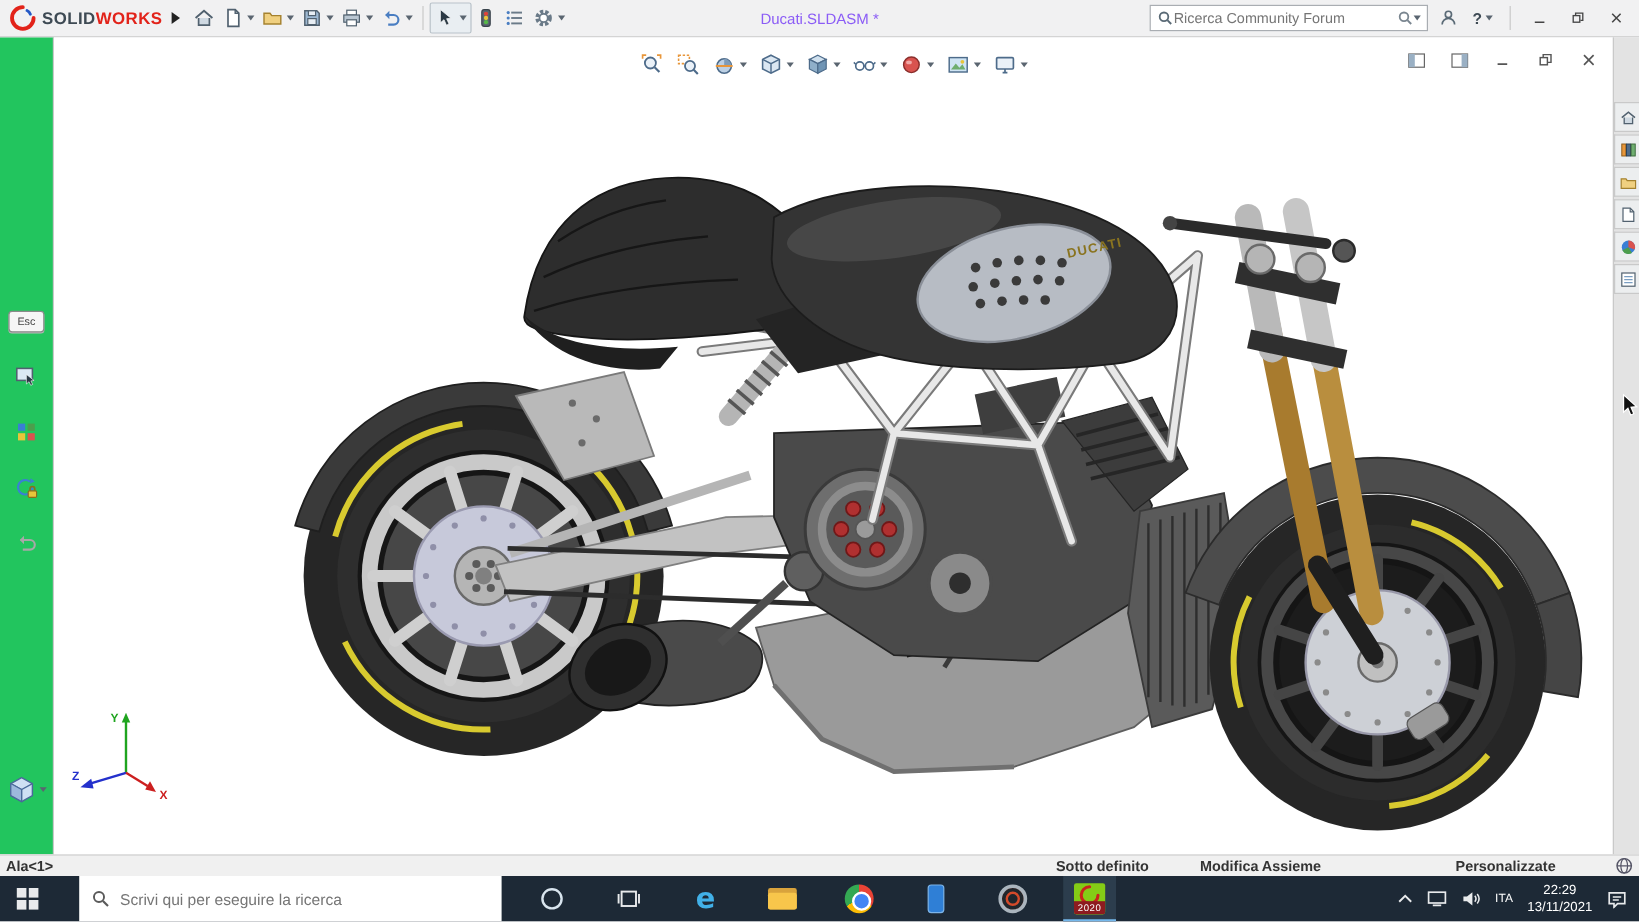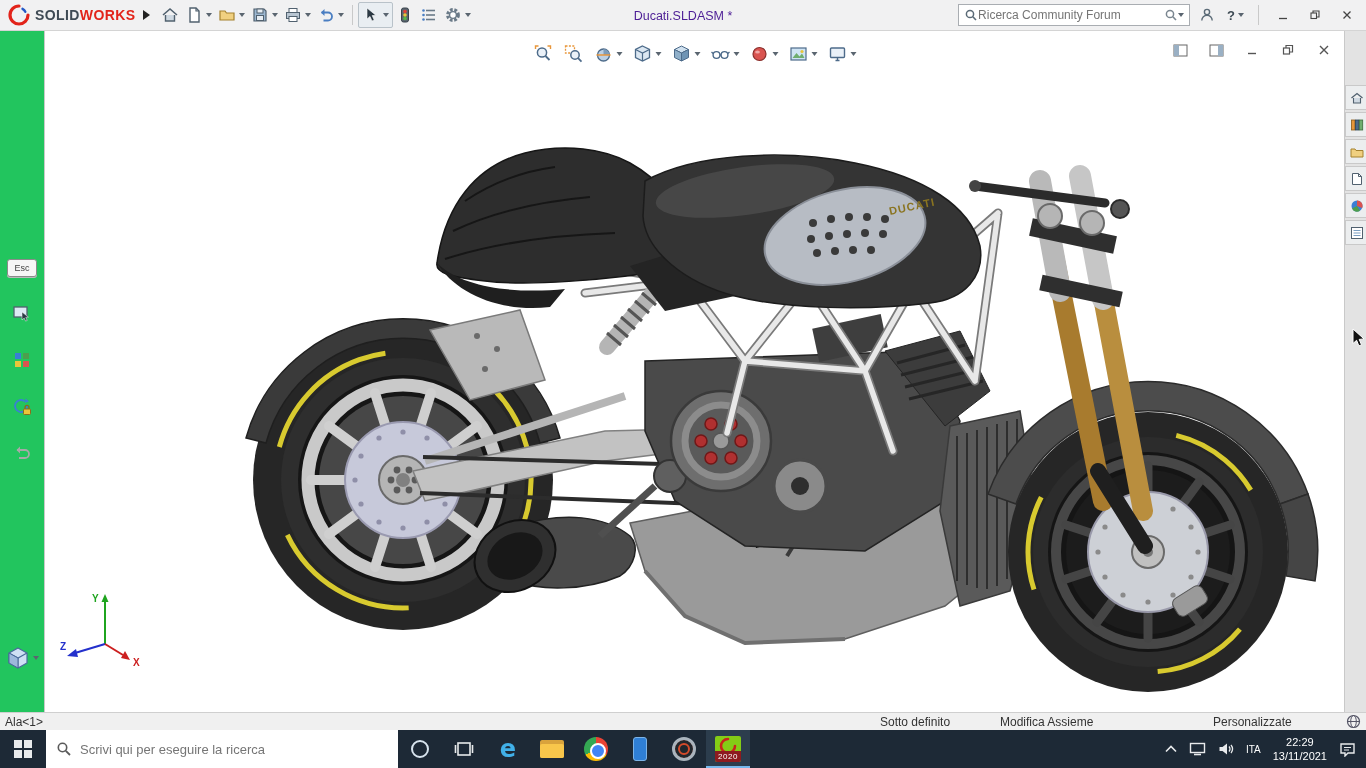--- a/index.html
+++ b/index.html
@@ -10,21 +10,21 @@
   
   .titlebar { position:absolute; top:0; left:0; right:0; height:31px; background:#f1f1f2; border-bottom:1px solid #d4d4d4; display:flex; align-items:center; z-index:40; }
   .brand { display:flex; align-items:center; gap:5px; padding:0 6px 0 8px; height:100%; }
   .brand-text { font-size:14px; font-weight:bold; letter-spacing:.4px; }
   .brand-solid { color:#3e4a54; } .brand-works { color:#e2231a;text-align:right; }
   .flyout { width:0; height:0; border-top:5px solid transparent; border-bottom:5px solid transparent; border-left:7px solid #222; margin:0 8px 0 2px; }
   .tbtn { height:26px; display:flex; align-items:center; gap:3px; padding:0 3px; border-radius:2px; }
   .tbtn.boxed { border:1px solid #b9c2c9; background:#e9eef2; }
   .caret { width:0; height:0; border-left:3px solid transparent; border-right:3px solid transparent; border-top:4px solid #5a6570; }
   .sep { width:1px; height:20px; background:#c9c9c9; margin:0 5px; }
-  .doc-title { position:absolute; left:50%; top:0; transform:translateX(-50%); height:31px; display:flex; align-items:center; font-size:12.5px; color:#4c1d95; }
+  .doc-title { position:absolute; left:50%; top:0; transform:translateX(-50%); height:31px; display:flex; align-items:center; font-size:12.5px; color:#8b5cf6; }
   .tb-right { margin-left:auto; display:flex; align-items:center; gap:6px; padding-right:6px; }
   .tb-search { display:flex; align-items:center; background:#fff; border:1px solid #a9adb2; height:22px; width:232px; padding:0 5px; }
   .tb-search input { flex:1; border:none; outline:none; font-size:12px; color:#4c1d95; font-family:"Liberation Sans",sans-serif; background:transparent; }
   .help-label { font-size:13px; color:#3e4a54; font-weight:bold; }
   .winbtn { width:26px; height:24px; display:flex; align-items:center; justify-content:center; }
   .icon18 { width:18px; height:18px; display:block; }
 
   
   .main { position:absolute; top:31px; left:0; right:0; bottom:56px; display:flex; }
   .left-strip { width:45px; background:#22c55e; border-right:1px solid #c9c9c9; position:relative; }
@@ -43,25 +43,25 @@
   .doc-controls { position:absolute; top:9px; right:10px; display:flex; align-items:center; gap:16px; z-index:10; }
   .doc-controls .winbtn { width:20px; height:20px; }
 
   .triad { position:absolute; left:14px; bottom:44px; }
 
   .right-strip { width:22px; background:#e3e3e3; border-left:1px solid #c9c9c9; position:relative; }
   .rtabs { position:absolute; top:54px; left:0; width:22px; display:flex; flex-direction:column; gap:2px; }
   .rtab { width:22px; height:25px; display:flex; align-items:center; justify-content:center; background:#eceeef; border:1px solid #c9c9c9; border-right:none; }
 
   
-  .statusbar { position:absolute; left:0; right:0; bottom:38px; height:18px; background:#f0f0f0; border-top:1px solid #cfcfcf; z-index:40; }
+  .statusbar { position:absolute; left:0; right:0; bottom:38px; height:18px; background:#f0f0f0; border-top:1px solid #cfcfcf; z-index:40;font-weight:bold; }
   .sb-item { position:absolute; top:2px; font-size:12px; color:#333; white-space:nowrap; }
 
   
-  .taskbar { position:absolute; left:0; right:0; bottom:0; height:38px; background:#1d2936; display:flex; align-items:stretch; z-index:50; }
+  .taskbar { position:absolute; left:0; right:0; bottom:0; height:38px; background:#1d2936; display:flex; align-items:stretch; z-index:50;gap:20px; }
   .tk-btn { width:46px; display:flex; align-items:center; justify-content:center; }
   .tk-app { width:44px; display:flex; align-items:center; justify-content:center; position:relative; }
   .tk-app.active { background:#2c3d4d; box-shadow:inset 0 -2px 0 #76b9ed; }
   .tk-search { width:352px; background:#ffffff; display:flex; align-items:center; gap:8px; padding:0 10px; }
   .tk-search input { flex:1; border:none; outline:none; font-size:13px; color:#333; font-family:"Liberation Sans",sans-serif; }
   .win-logo { display:grid; grid-template-columns:8px 8px; grid-template-rows:8px 8px; gap:1.5px; }
   .win-logo div { background:#e8eaec; }
   .tray { margin-left:auto; display:flex; align-items:center; gap:12px; padding:0 10px; }
   .tray-text { color:#fff; font-size:10px; }
   .clock { color:#fff; font-size:11px; line-height:1.3; text-align:center; }

